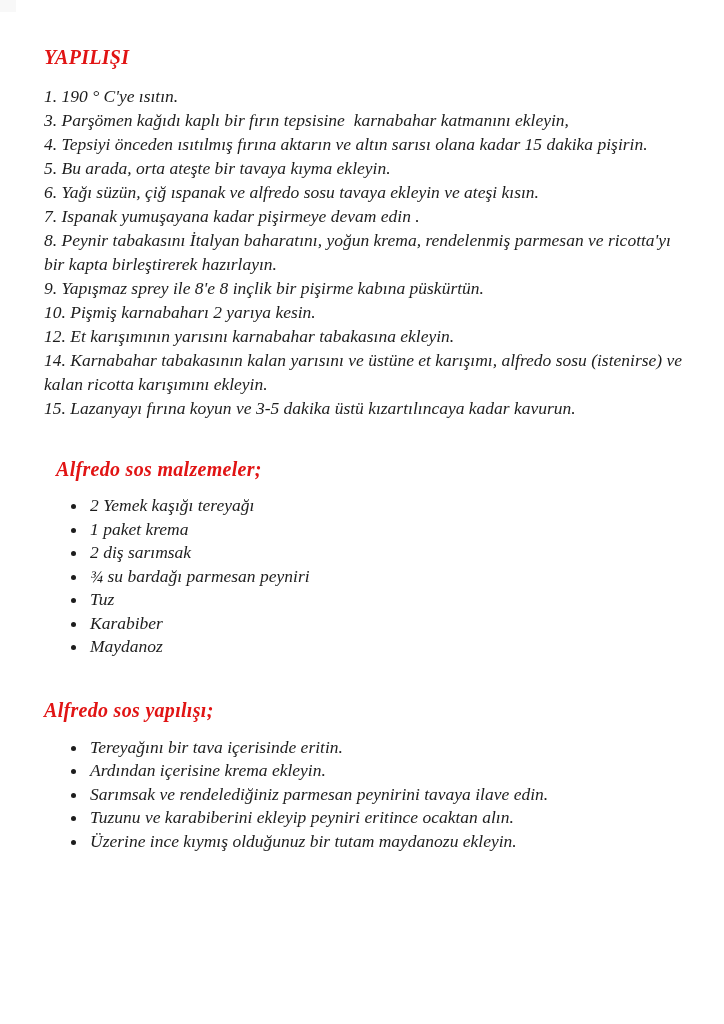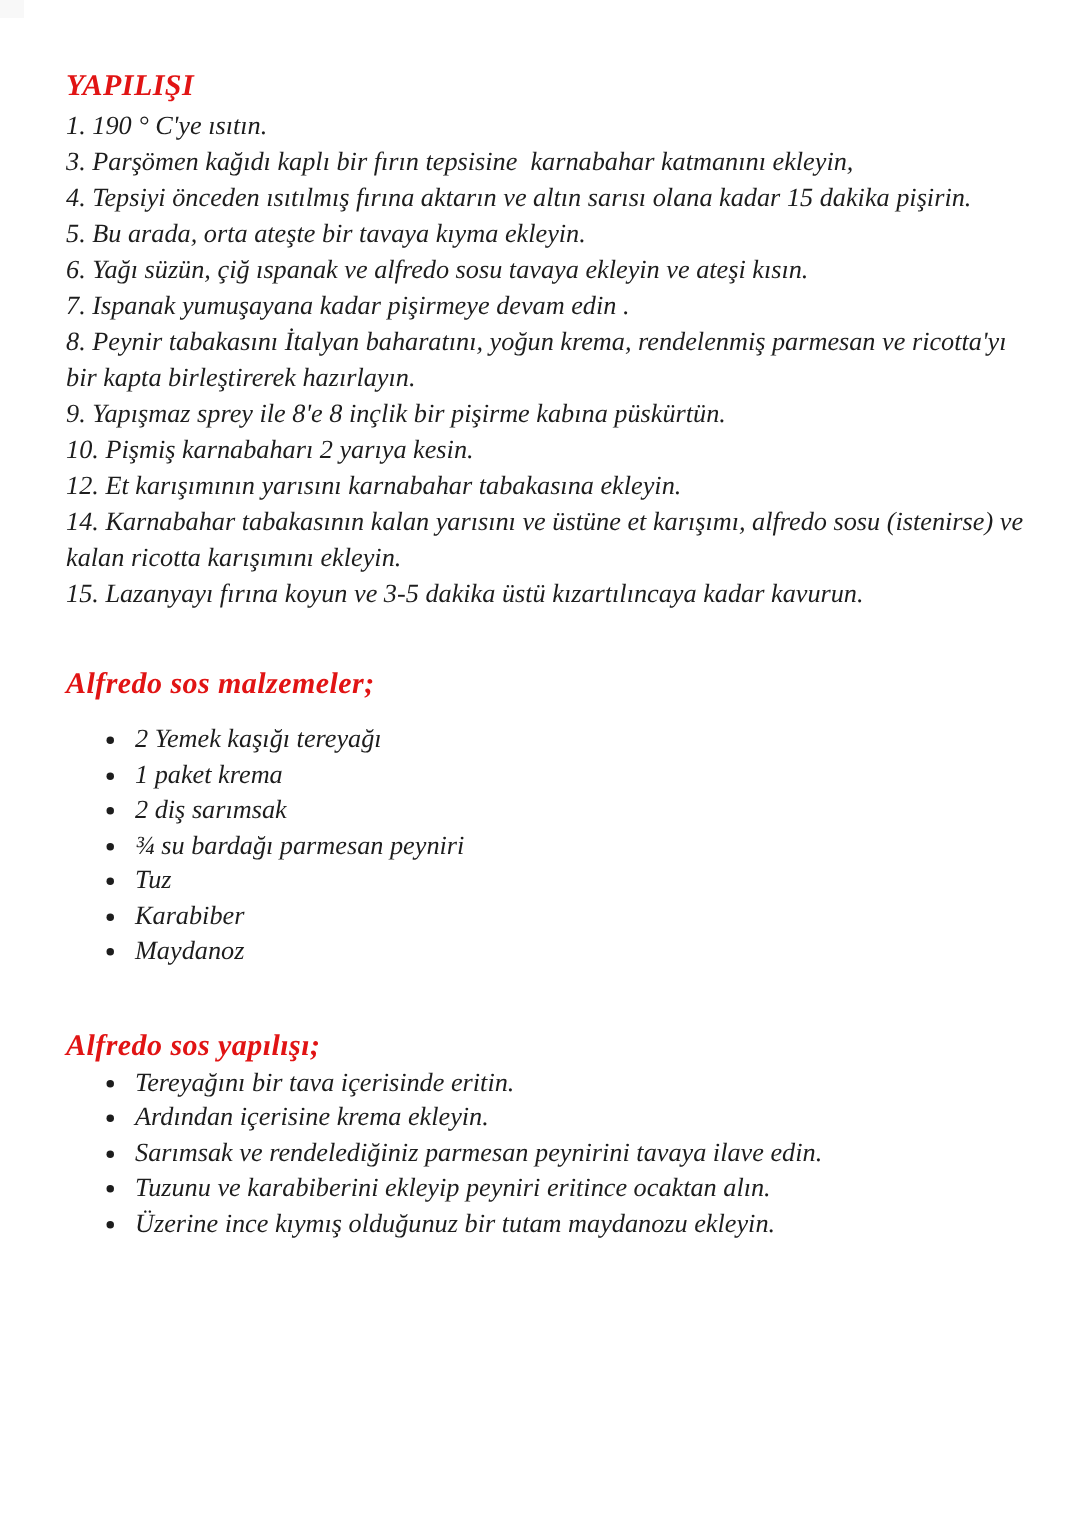--- a/index.html
+++ b/index.html
@@ -34,46 +34,47 @@
     font-family: "Liberation Serif", serif;
     font-style: italic;
     font-weight: bold;
     font-size: 20px;
     line-height: 24px;
     color: var(--heading-color, #e11414);
     margin: 0;
     letter-spacing: 0.3px;
   }
   .steps {
-    margin: 2px 0 0 0;
+    margin: 15px 0 0 0;
   }
   .steps p {
     margin: 0;
     font-size: 17.5px;
     line-height: 24px;
     white-space: pre-wrap;
   }
   .ingredients-title {
     margin-top: 37px;
+    margin-left: 12px;
   }
   .bullet-list {
     list-style: disc outside;
     margin: 13px 0 0 0;
     padding: 0 0 0 44px;
   }
   .bullet-list li {
     font-size: 17.5px;
     line-height: 23.5px;
     padding-left: 2px;
   }
   .sauce-title {
     margin-top: 39px;
   }
   .sauce-list {
-    margin-top: 1px;
+    margin-top: 14px;
     font-style: italic;
   }
 </style>
 </head>
 <body style="--heading-color: #e11414; --text-color: #1d1d1d; background: rgb(255, 255, 255);">
 
 <div class="corner-artifact"></div>
 
 <div class="content">
 

